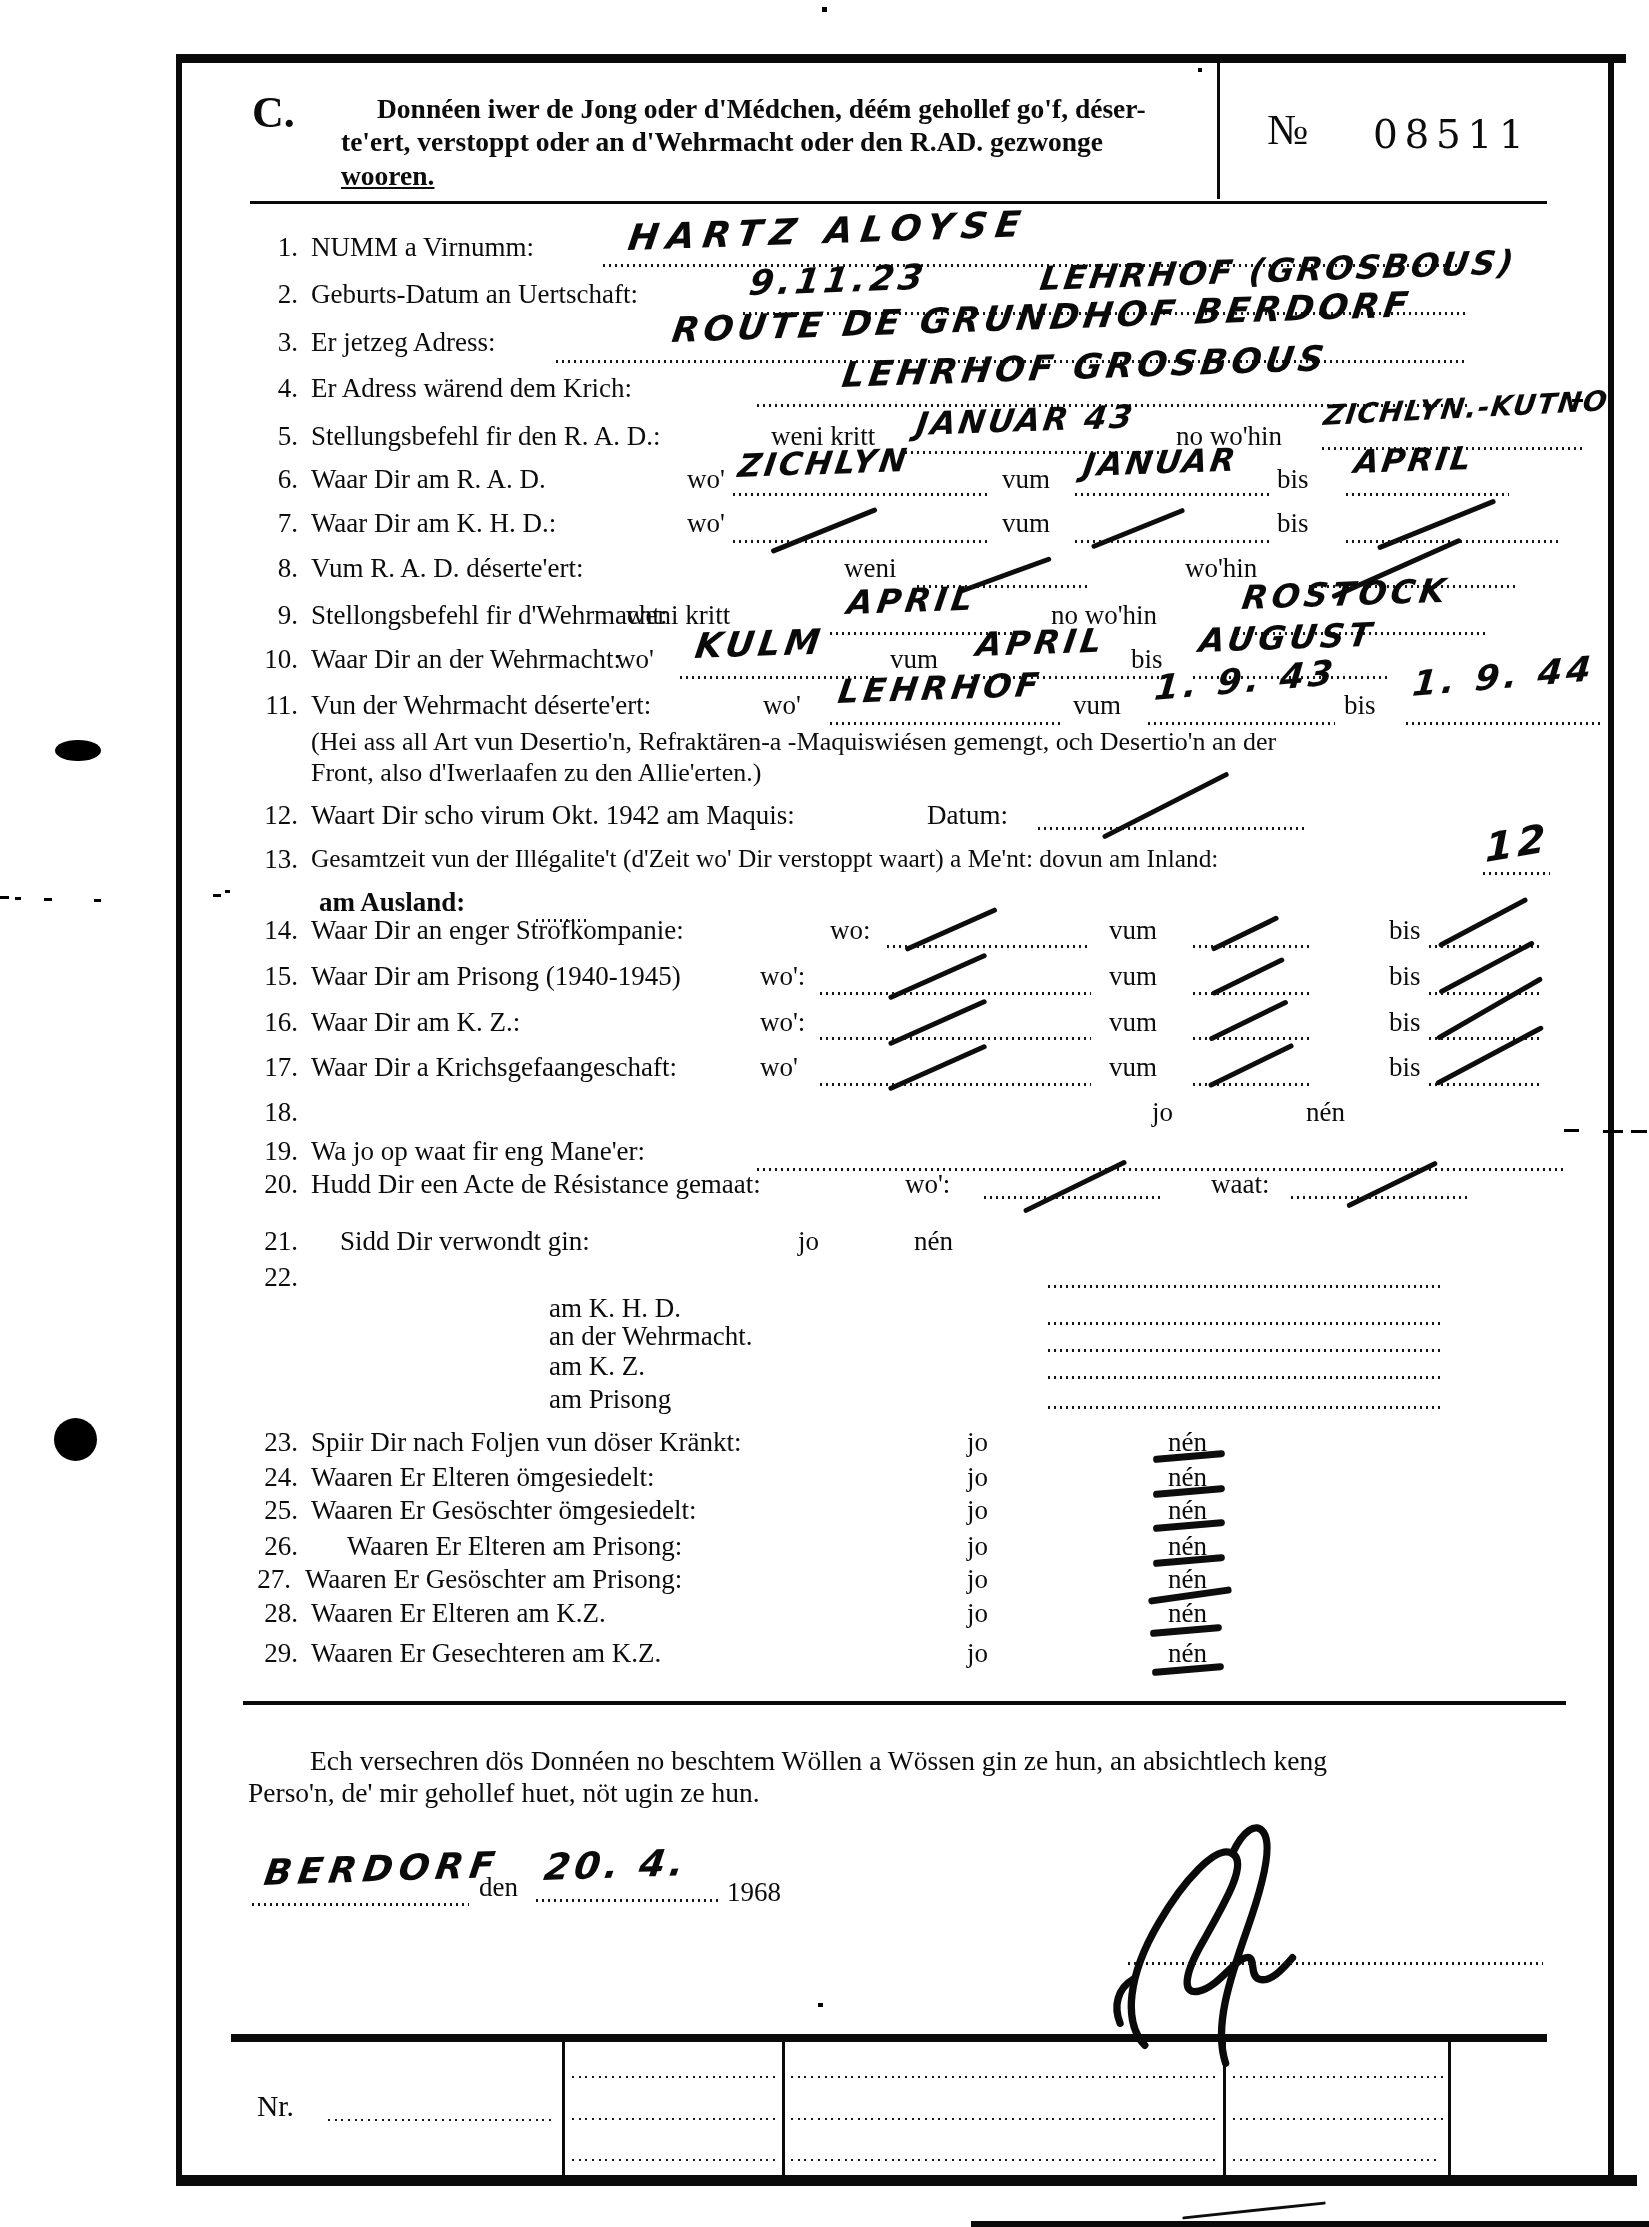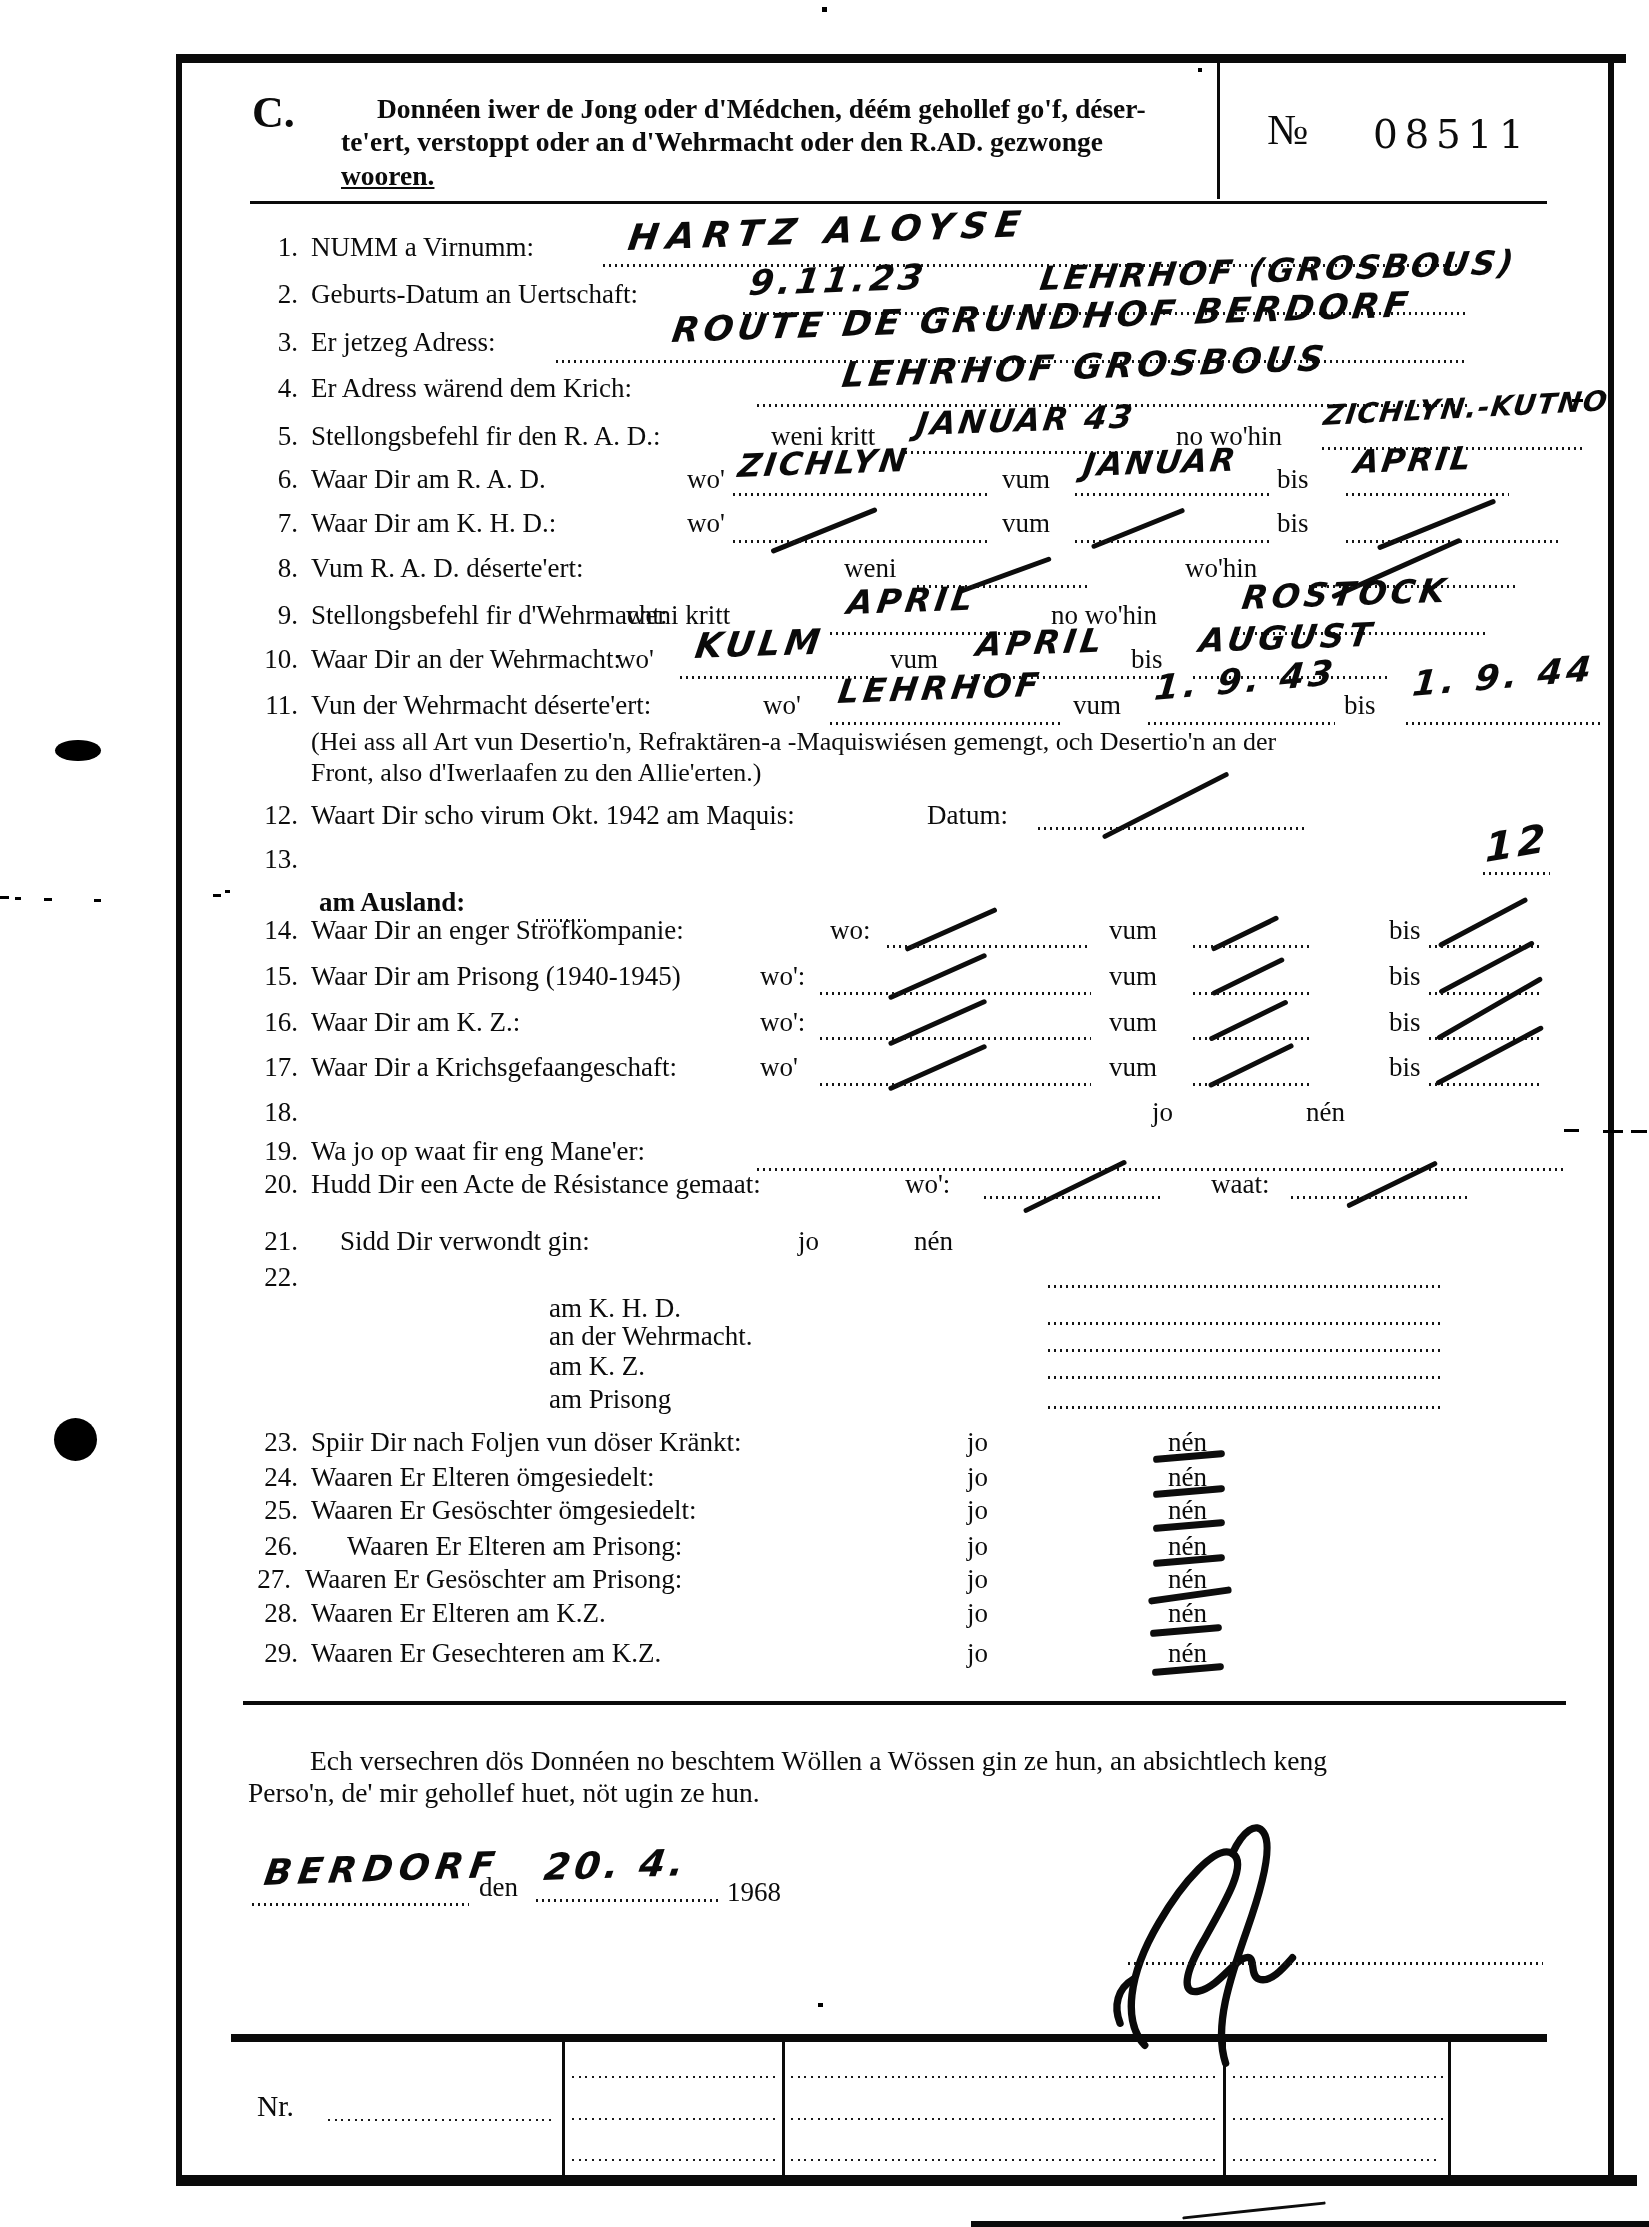--- a/index.html
+++ b/index.html
@@ -58,21 +58,21 @@
   <div class="pt" style="left:311px;top:328px;">Er jetzeg Adress:</div>
   <div class="hw" style="left:670px;top:313px;">ROUTE DE GRUNDHOF   BERDORF</div>
   <div class="dots" style="left:556px;top:360px;width:911px;"></div>
 
   <div class="pt num" style="left:231px;top:374px;">4.</div>
   <div class="pt" style="left:311px;top:374px;">Er Adress wärend dem Krich:</div>
   <div class="hw" style="left:840px;top:358px;">LEHRHOF   GROSBOUS</div>
   <div class="dots" style="left:757px;top:404px;width:710px;"></div>
 
   <div class="pt num" style="left:231px;top:422px;">5.</div>
-  <div class="pt" style="left:311px;top:422px;">Stellongsbefehl fir den R. A. D.:</div>
+  <div class="pt" style="left:311px;top:422px;">Stellungsbefehl fir den R. A. D.:</div>
   <div class="pt" style="left:771px;top:422px;">weni kritt</div>
   <div class="hw" style="left:914px;top:408px;font-size:32px;letter-spacing:2.7px;">JANUAR 43</div>
   <div class="dots" style="left:905px;top:451px;width:258px;"></div>
   <div class="pt" style="left:1176px;top:422px;">no wo'hin</div>
   <div class="hw" style="left:1322px;top:402px;font-size:28px;letter-spacing:1.3px;transform:skewX(-10deg) rotate(-3deg);">ZICHLYN.-KUTNO</div>
   <div class="dots" style="left:1322px;top:447px;width:261px;"></div>
 
   <div class="pt num" style="left:231px;top:465px;">6.</div>
   <div class="pt" style="left:311px;top:465px;">Waar Dir am R. A. D.</div>
   <div class="pt" style="left:687px;top:465px;">wo'</div>
@@ -141,20 +141,21 @@
   <div class="pt" style="left:311px;top:728px;font-size:26px;">(Hei ass all Art vun Desertio'n, Refraktären-a -Maquiswiésen gemengt, och Desertio'n an der</div>
   <div class="pt" style="left:311px;top:759px;font-size:26px;">Front, also d'Iwerlaafen zu den Allie'erten.)</div>
 
   <div class="pt num" style="left:231px;top:801px;">12.</div>
   <div class="pt" style="left:311px;top:801px;">Waart Dir scho virum Okt. 1942 am Maquis:</div>
   <div class="pt" style="left:927px;top:801px;">Datum:</div>
   <div class="slash" style="left:1095px;top:803px;width:141px;transform:rotate(-27deg);"></div>
   <div class="dots" style="left:1038px;top:827px;width:268px;"></div>
 
   <div class="pt num" style="left:231px;top:845px;">13.</div>
+  <div class="pt" style="left:311px;top:845px;font-size:25.4px;">Gesamtzeit vun der Illégalite't (d'Zeit wo' Dir verstoppt waart) a Me'nt: dovun am Inland:</div>
   <div class="hw" style="left:1485px;top:828px;font-size:40px;transform:skewX(-10deg) rotate(-10deg);">12</div>
   <div class="dots" style="left:1483px;top:872px;width:67px;"></div>
   <div class="pt" style="left:319px;top:888px;font-weight:bold;">am Ausland:</div>
   <div class="dots" style="left:536px;top:919px;width:54px;"></div>
 
   <div class="pt num" style="left:231px;top:916px;">14.</div>
   <div class="pt" style="left:311px;top:916px;">Waar Dir an enger Strofkompanie:</div>
   <div class="pt" style="left:830px;top:916px;">wo:</div>
   <div class="slash" style="left:901px;top:927px;width:100px;transform:rotate(-24deg);"></div>
   <div class="dots" style="left:887px;top:945px;width:204px;"></div>

